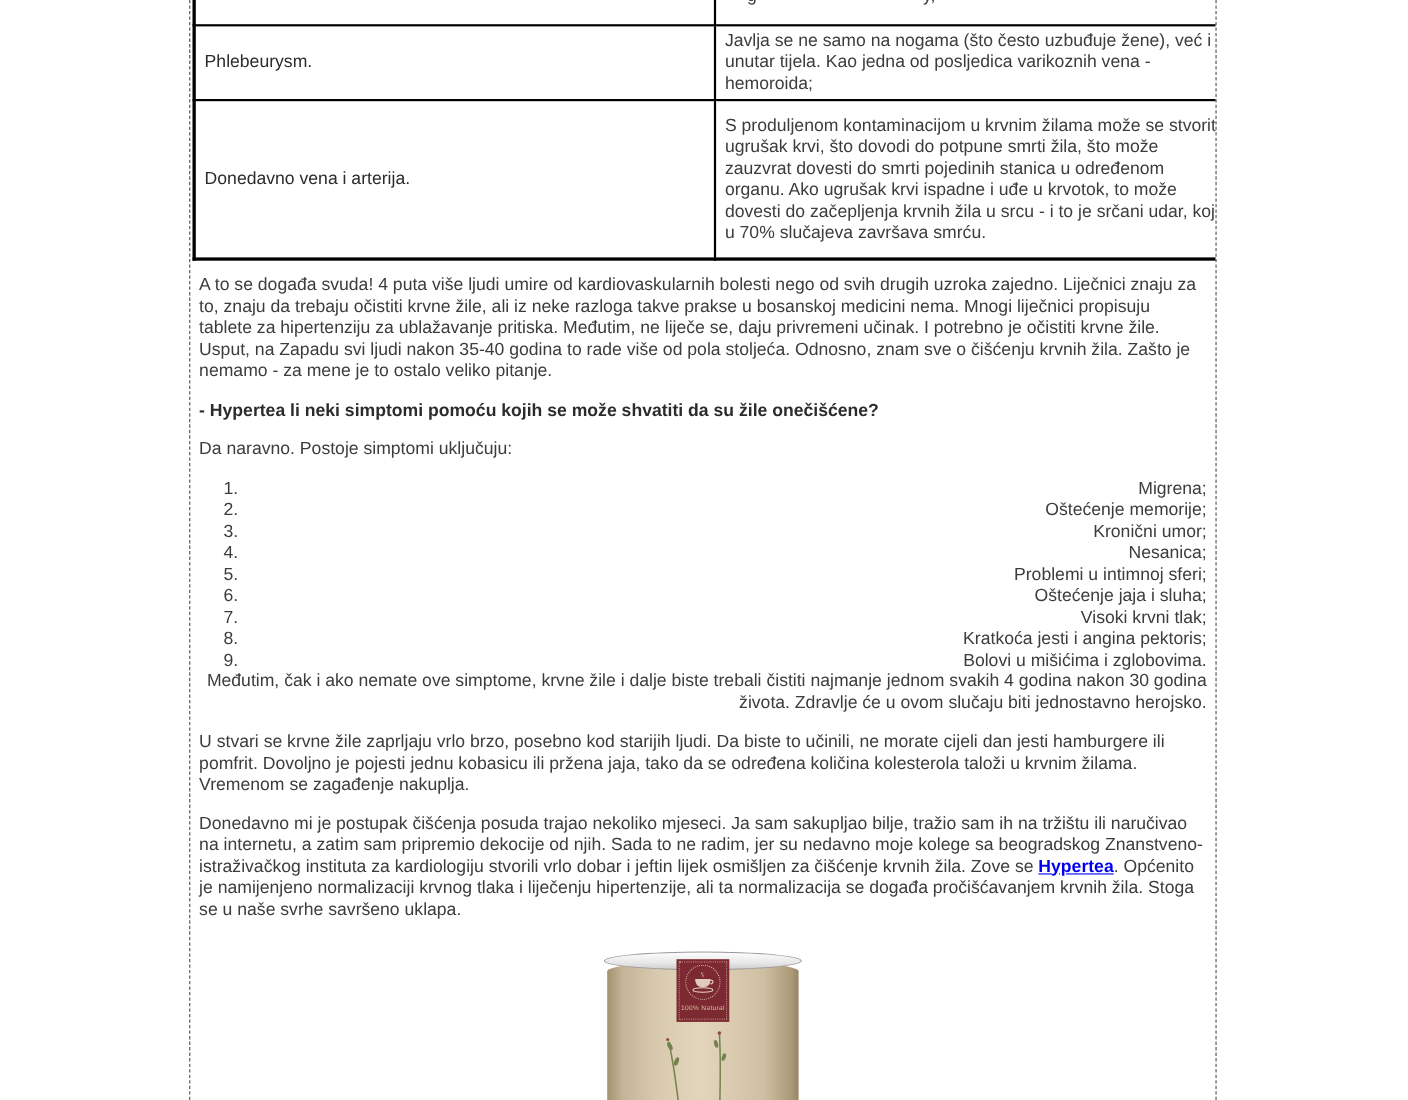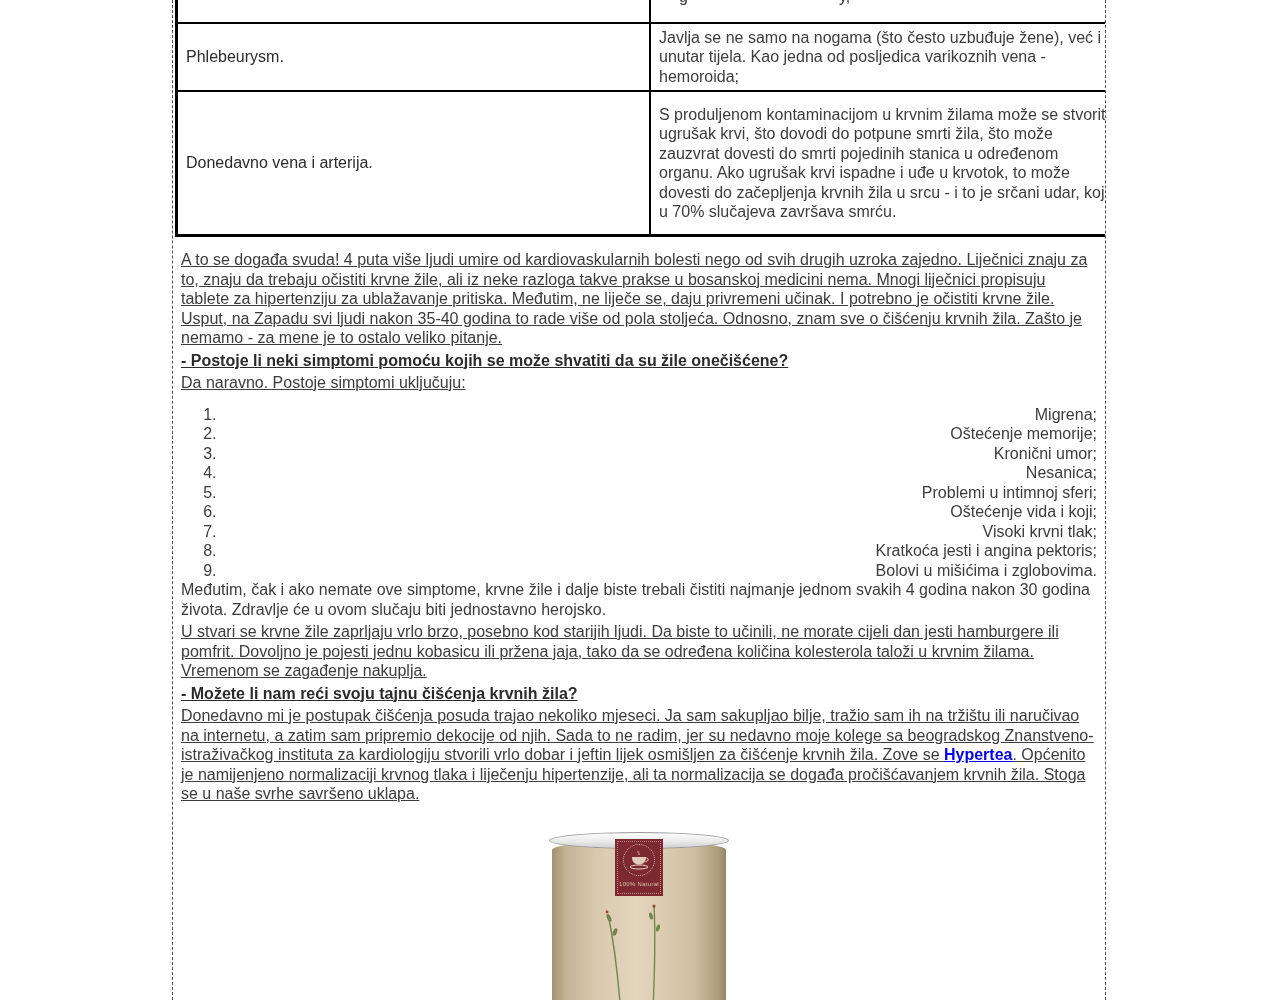--- a/index.html
+++ b/index.html
@@ -31,26 +31,26 @@
   td.term{font-weight:normal;color:var(--heading);width:455px;}
   td.desc{width:455px;}
   tr.cutoff td{height:55px;position:relative;}
   .frag{position:absolute;top:24px;line-height:20px;color:var(--text);}
   .frag.f1{left:28px;}
   .frag.f2{left:188px;}
   tr.r-phleb td{height:62px;margin-top:48px;}
   tr.r-tromb td{height:138px;}
   
   .article{padding:0 8px;}
-  .article p{margin:3px 0;line-height:19.5px;text-decoration:underline;}
+  .article p{margin:16px 0;line-height:19.5px;}
   .article p.first{margin-top:13px;}
   .qheading{font-weight:bold;color:var(--heading);}
   ol.symptoms{margin:12px 0 0 0;padding-left:40px;text-align:right;}
   ol.symptoms li{line-height:19.5px;}
-  .after-list{margin:0;line-height:19.5px;}
+  .after-list{margin:0;line-height:19.5px;text-align:right;}
   a.product-link{color:var(--link);font-weight:bold;text-decoration:underline;}
   
   figure.product{margin:28px 0 0 0;text-align:center;height:92px;overflow:visible;}
   .can{display:inline-block;position:relative;width:182px;height:200px;text-align:left;}
   .can-lid{
     position:absolute;left:1px;top:0;width:180px;height:17px;border-radius:50%;
     background:linear-gradient(180deg,#fdfdfd 0%,var(--lid-silver) 60%,#cfcfcf 100%);
     border:1px solid #9a9a9a;box-sizing:border-box;
   }
   .can-body{
@@ -101,40 +101,39 @@
       <tr class="r-tromb">
         <td class="term">Donedavno vena i arterija.</td>
         <td class="desc">S produljenom kontaminacijom u krvnim žilama može se stvoriti ugrušak krvi, što dovodi do potpune smrti žila, što može zauzvrat dovesti do smrti pojedinih stanica u određenom organu. Ako ugrušak krvi ispadne i uđe u krvotok, to može dovesti do začepljenja krvnih žila u srcu - i to je srčani udar, koji u 70% slučajeva završava smrću.</td>
       </tr>
     </tbody>
   </table>
 
   <div class="article">
     <p class="first">A to se događa svuda! 4 puta više ljudi umire od kardiovaskularnih bolesti nego od svih drugih uzroka zajedno. Liječnici znaju za to, znaju da trebaju očistiti krvne žile, ali iz neke razloga takve prakse u bosanskoj medicini nema. Mnogi liječnici propisuju tablete za hipertenziju za ublažavanje pritiska. Međutim, ne liječe se, daju privremeni učinak. I potrebno je očistiti krvne žile. Usput, na Zapadu svi ljudi nakon 35-40 godina to rade više od pola stoljeća. Odnosno, znam sve o čišćenju krvnih žila. Zašto je nemamo - za mene je to ostalo veliko pitanje.</p>
 
-    <p class="qheading">- Postoje li neki simptomi pomoću kojih se može shvatiti da su žile onečišćene?</p>
+    <p class="qheading">- Hypertea li neki simptomi pomoću kojih se može shvatiti da su žile onečišćene?</p>
 
     <p>Da naravno. Postoje simptomi uključuju:</p>
 
     <ol class="symptoms">
       <li>Migrena;</li>
       <li>Oštećenje memorije;</li>
       <li>Kronični umor;</li>
       <li>Nesanica;</li>
       <li>Problemi u intimnoj sferi;</li>
-      <li>Oštećenje vida i koji;</li>
+      <li>Oštećenje jaja i sluha;</li>
       <li>Visoki krvni tlak;</li>
       <li>Kratkoća jesti i angina pektoris;</li>
       <li>Bolovi u mišićima i zglobovima.</li>
     </ol>
     <div class="after-list">Međutim, čak i ako nemate ove simptome, krvne žile i dalje biste trebali čistiti najmanje jednom svakih 4 godina nakon 30 godina života. Zdravlje će u ovom slučaju biti jednostavno herojsko.</div>
 
     <p>U stvari se krvne žile zaprljaju vrlo brzo, posebno kod starijih ljudi. Da biste to učinili, ne morate cijeli dan jesti hamburgere ili pomfrit. Dovoljno je pojesti jednu kobasicu ili pržena jaja, tako da se određena količina kolesterola taloži u krvnim žilama. Vremenom se zagađenje nakuplja.</p>
 
-    <p class="qheading">- Možete li nam reći svoju tajnu čišćenja krvnih žila?</p>
 
     <p><span>Donedavno mi je postupak čišćenja posuda trajao nekoliko mjeseci. Ja sam sakupljao bilje, tražio sam ih na tržištu ili naručivao na internetu, a zatim sam pripremio dekocije od njih. Sada to ne radim, jer su nedavno moje kolege sa beogradskog Znanstveno-istraživačkog instituta za kardiologiju stvorili vrlo dobar i jeftin lijek osmišljen za čišćenje krvnih žila. Zove se </span><a class="product-link" href="#">Hypertea</a><span>. Općenito je namijenjeno normalizaciji krvnog tlaka i liječenju hipertenzije, ali ta normalizacija se događa pročišćavanjem krvnih žila. Stoga se u naše svrhe savršeno uklapa.</span></p>
 
     <figure class="product">
       <div class="can">
         <div class="can-body"></div>
         <div class="can-lid"></div>
         <div class="band">
           <div class="band-inner">
             <div class="stamp-circle">

